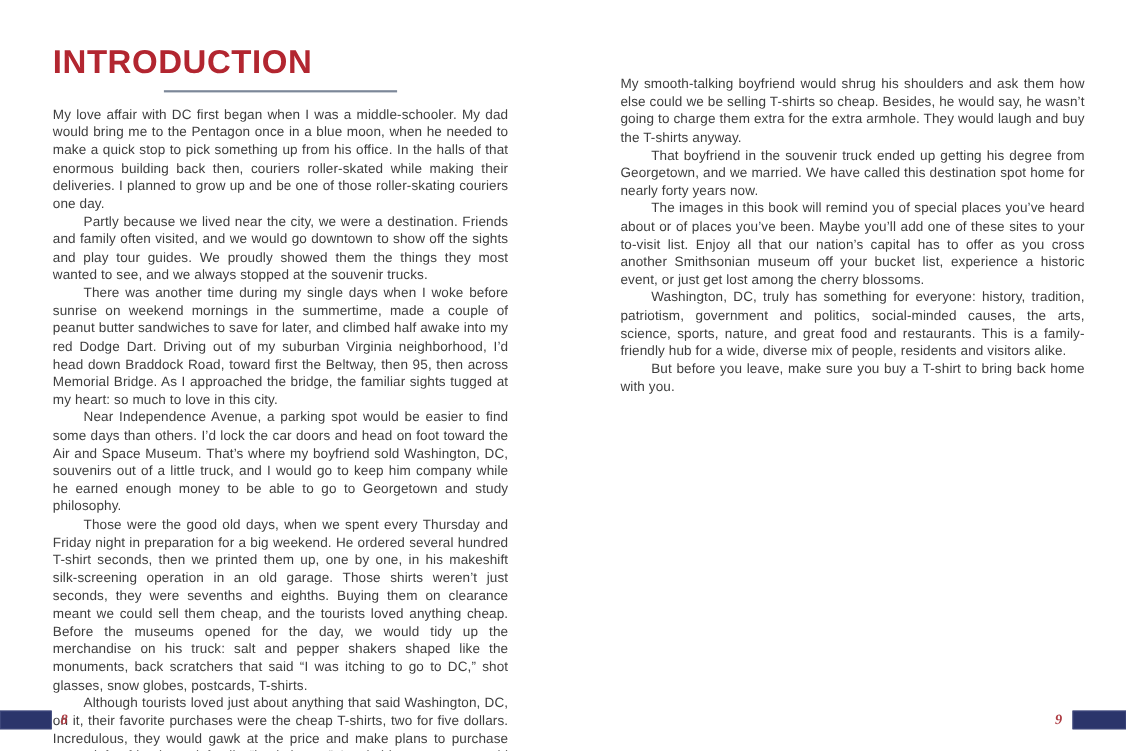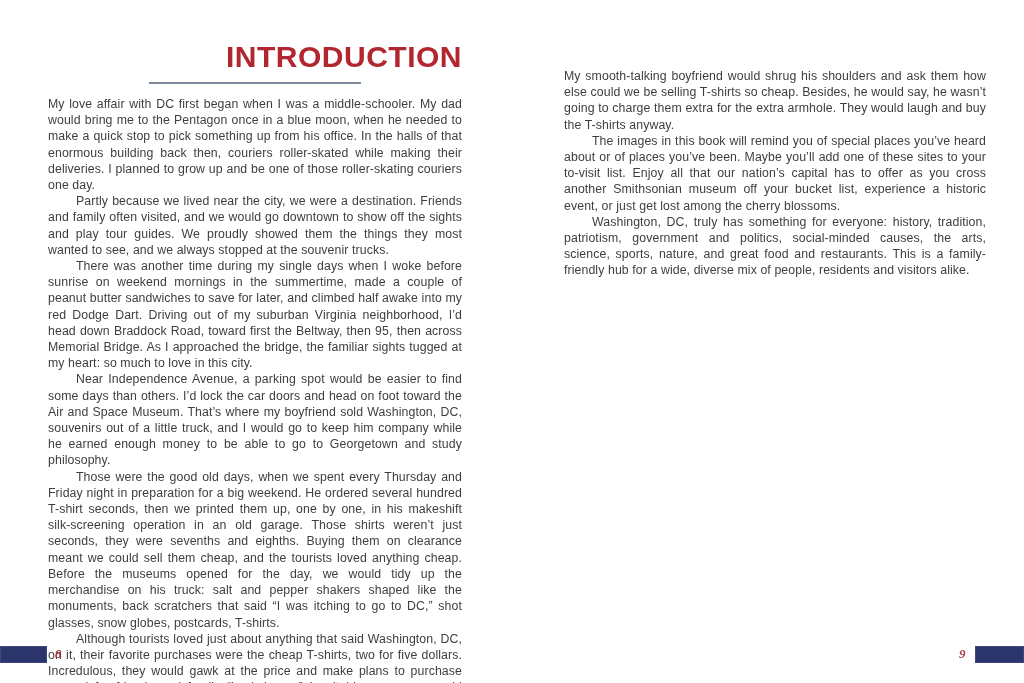--- a/index.html
+++ b/index.html
@@ -10,21 +10,21 @@
     height: 683px;
     background: #ffffff;
     overflow: hidden;
     font-family: "Liberation Sans", sans-serif;
   }
   .page { position: absolute; }
   #left-page  { left: 48px;  top: 40px; width: 414px; }
   #right-page { left: 564px; top: 52px; width: 422px; }
 
   .chapter-title {
-    text-align: right;
+    text-align: left;
     font-size: 30px;
     font-weight: bold;
     letter-spacing: 0.5px;
     line-height: 34px;
     color: #B22630;
   }
   .title-rule {
     width: 212px;
     height: 2px;
     background: #7C8798;
@@ -76,22 +76,24 @@
     <p class="indent">There was another time during my single days when I woke before sunrise on weekend mornings in the summertime, made a couple of peanut butter sandwiches to save for later, and climbed half awake into my red Dodge Dart. Driving out of my suburban Virginia neighborhood, I’d head down Braddock Road, toward first the Beltway, then 95, then across Memorial Bridge. As I approached the bridge, the familiar sights tugged at my heart: so much to love in this city.</p>
     <p class="indent">Near Independence Avenue, a parking spot would be easier to find some days than others. I’d lock the car doors and head on foot toward the Air and Space Museum. That’s where my boyfriend sold Washington, DC, souvenirs out of a little truck, and I would go to keep him company while he earned enough money to be able to go to Georgetown and study philosophy.</p>
     <p class="indent">Those were the good old days, when we spent every Thursday and Friday night in preparation for a big weekend. He ordered several hundred T-shirt seconds, then we printed them up, one by one, in his makeshift silk-screening operation in an old garage. Those shirts weren’t just seconds, they were sevenths and eighths. Buying them on clearance meant we could sell them cheap, and the tourists loved anything cheap. Before the museums opened for the day, we would tidy up the merchandise on his truck: salt and pepper shakers shaped like the monuments, back scratchers that said “I was itching to go to DC,” shot glasses, snow globes, postcards, T-shirts.</p>
     <p class="indent">Although tourists loved just about anything that said Washington, DC, on it, their favorite purchases were the cheap T-shirts, two for five dollars. Incredulous, they would gawk at the price and make plans to purchase several for friends and family “back home.” Inevitably, someone would unfold a shirt to double-check the size. That’s when things got interesting. “Why does this shirt have a seam up the middle?” “Where is the hole for your neck?” “Hey. This shirt has three armholes!”</p>
   </div>
 </div>
 
 <div class="page" id="right-page">
   <div class="body-text">
     <p>My smooth-talking boyfriend would shrug his shoulders and ask them how else could we be selling T-shirts so cheap. Besides, he would say, he wasn’t going to charge them extra for the extra armhole. They would laugh and buy the T-shirts anyway.</p>
+    <p class="indent">That boyfriend in the souvenir truck ended up getting his degree from Georgetown, and we married. We have called this destination spot home for nearly forty years now.</p>
     <p class="indent">The images in this book will remind you of special places you’ve heard about or of places you’ve been. Maybe you’ll add one of these sites to your to-visit list. Enjoy all that our nation’s capital has to offer as you cross another Smithsonian museum off your bucket list, experience a historic event, or just get lost among the cherry blossoms.</p>
     <p class="indent">Washington, DC, truly has something for everyone: history, tradition, patriotism, government and politics, social-minded causes, the arts, science, sports, nature, and great food and restaurants. This is a family-friendly hub for a wide, diverse mix of people, residents and visitors alike.</p>
+    <p class="indent">But before you leave, make sure you buy a T-shirt to bring back home with you.</p>
   </div>
 </div>
 
 <div class="footer-bar" id="footer-bar-left"></div>
 <span class="page-number" id="page-number-left">8</span>
 
 <div class="footer-bar" id="footer-bar-right"></div>
 <span class="page-number" id="page-number-right">9</span>
 
 </body></html>

